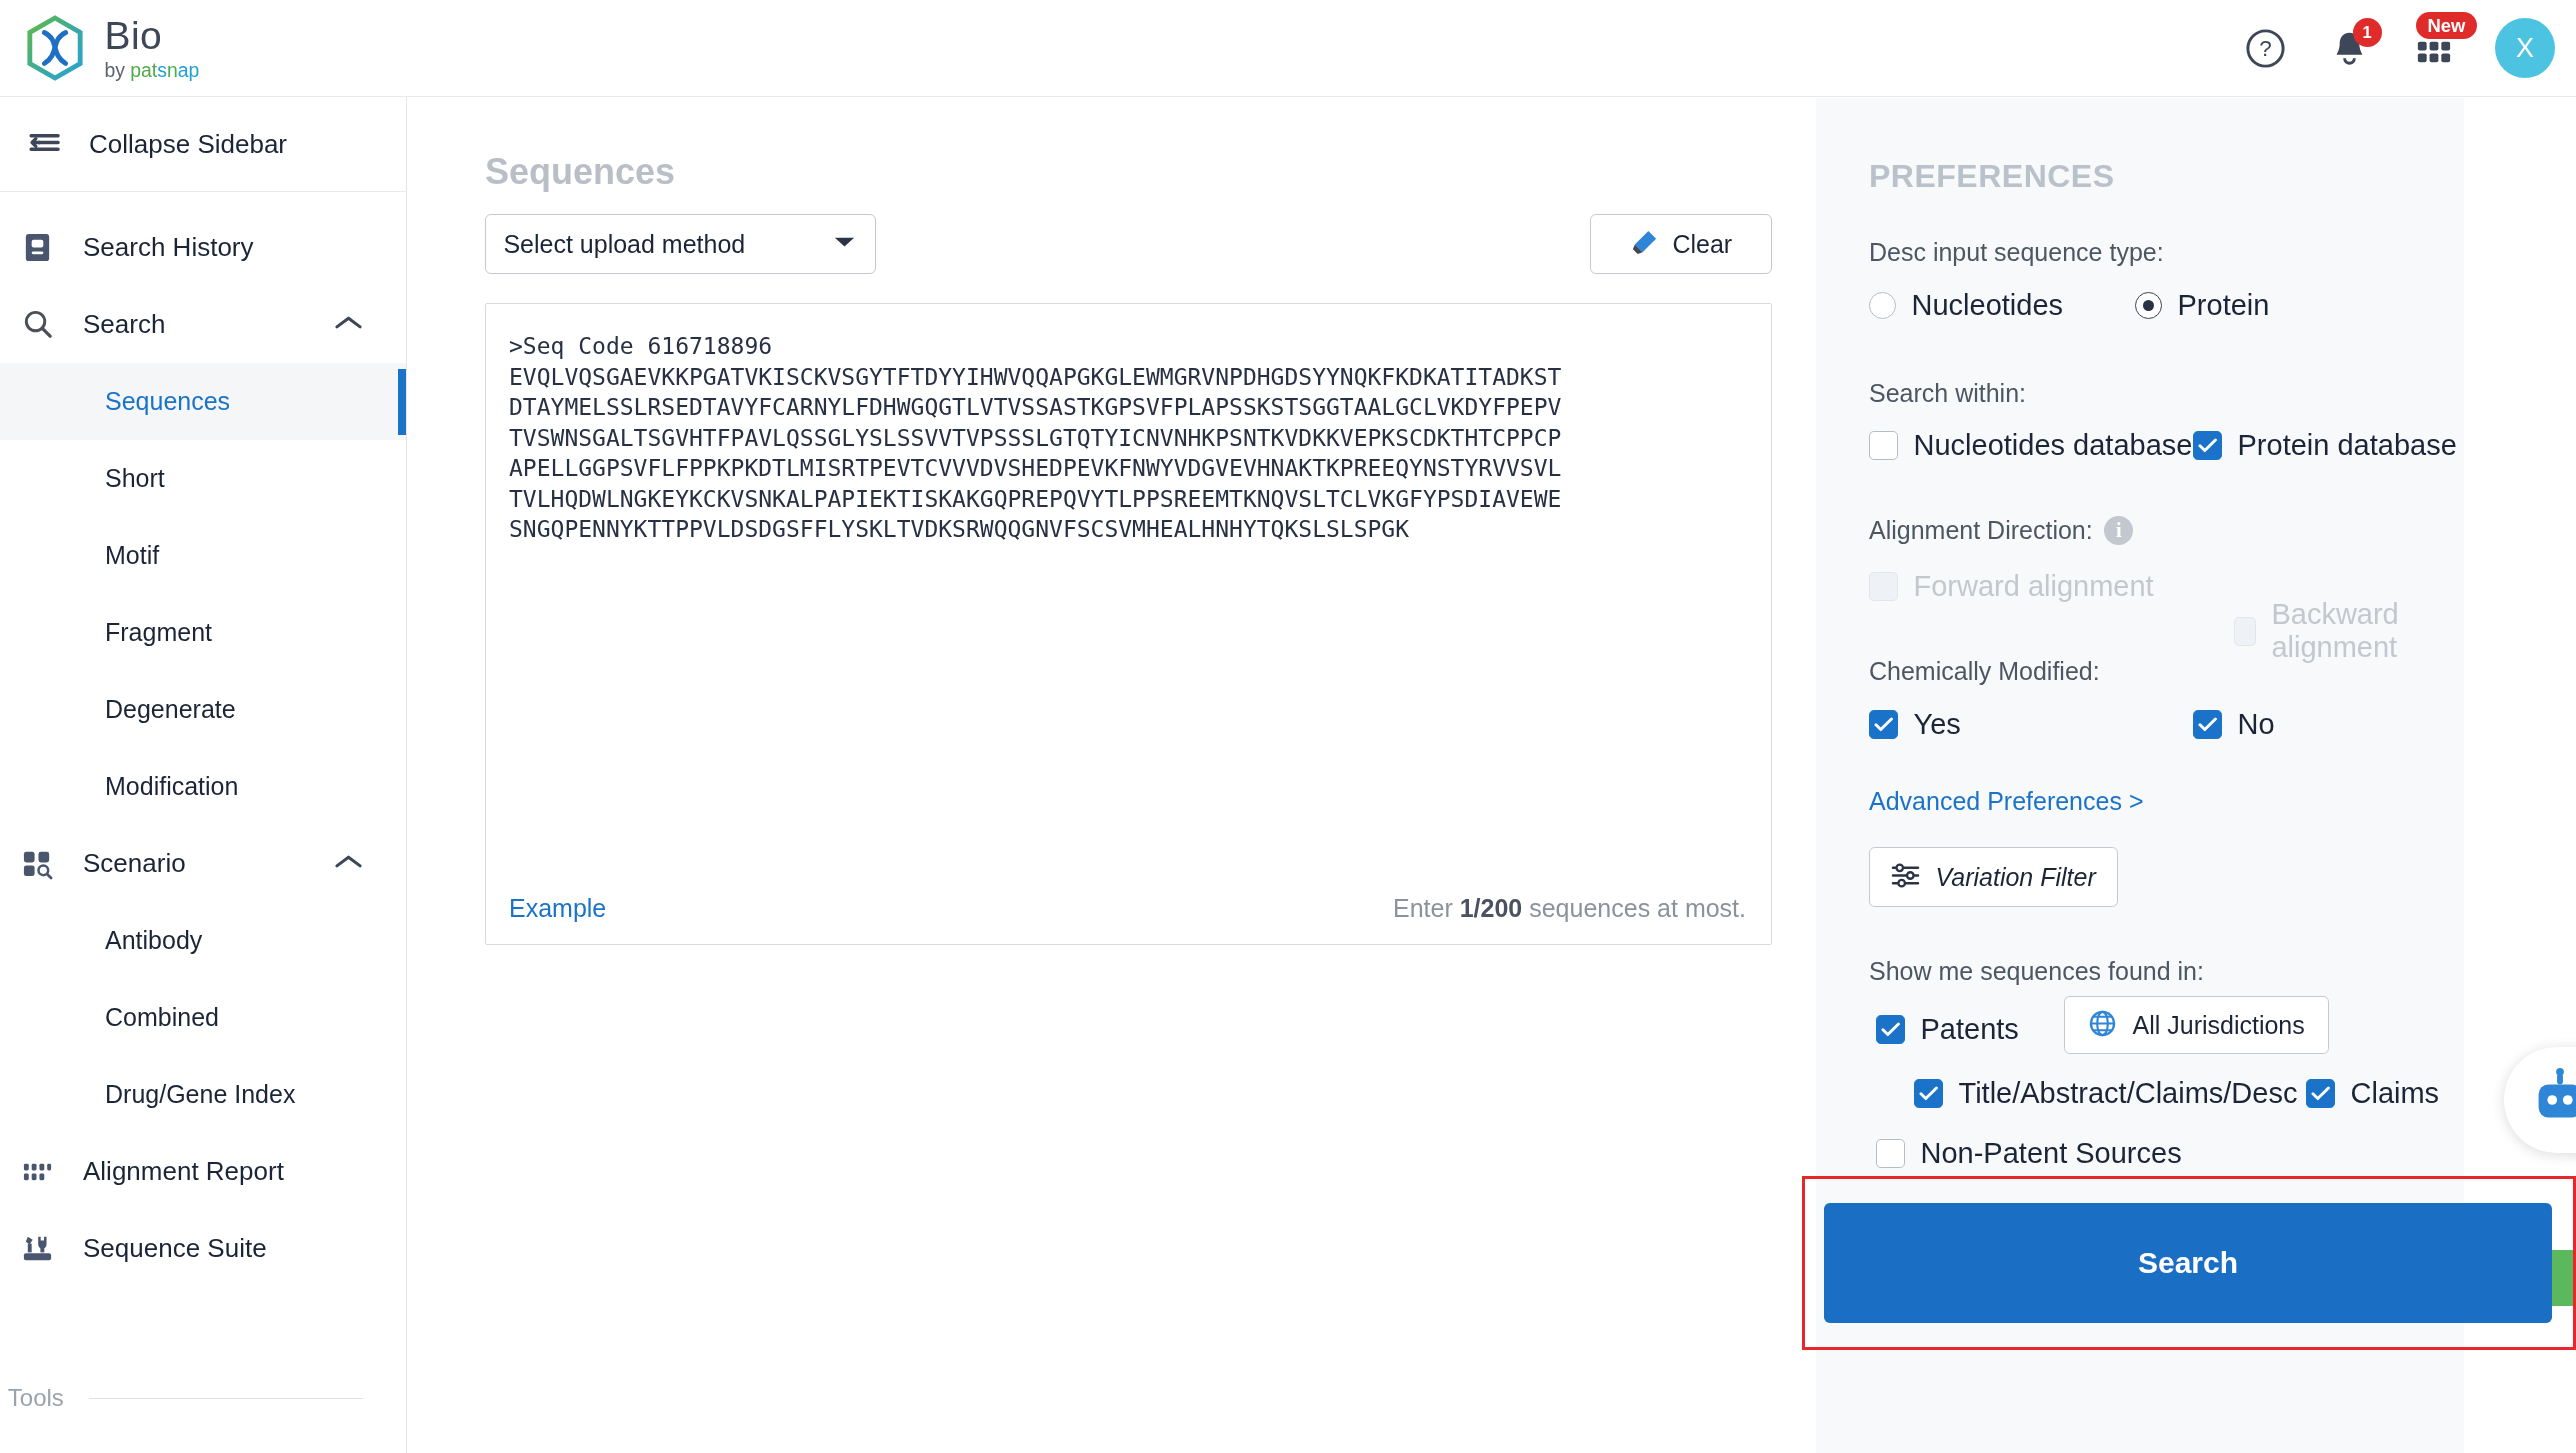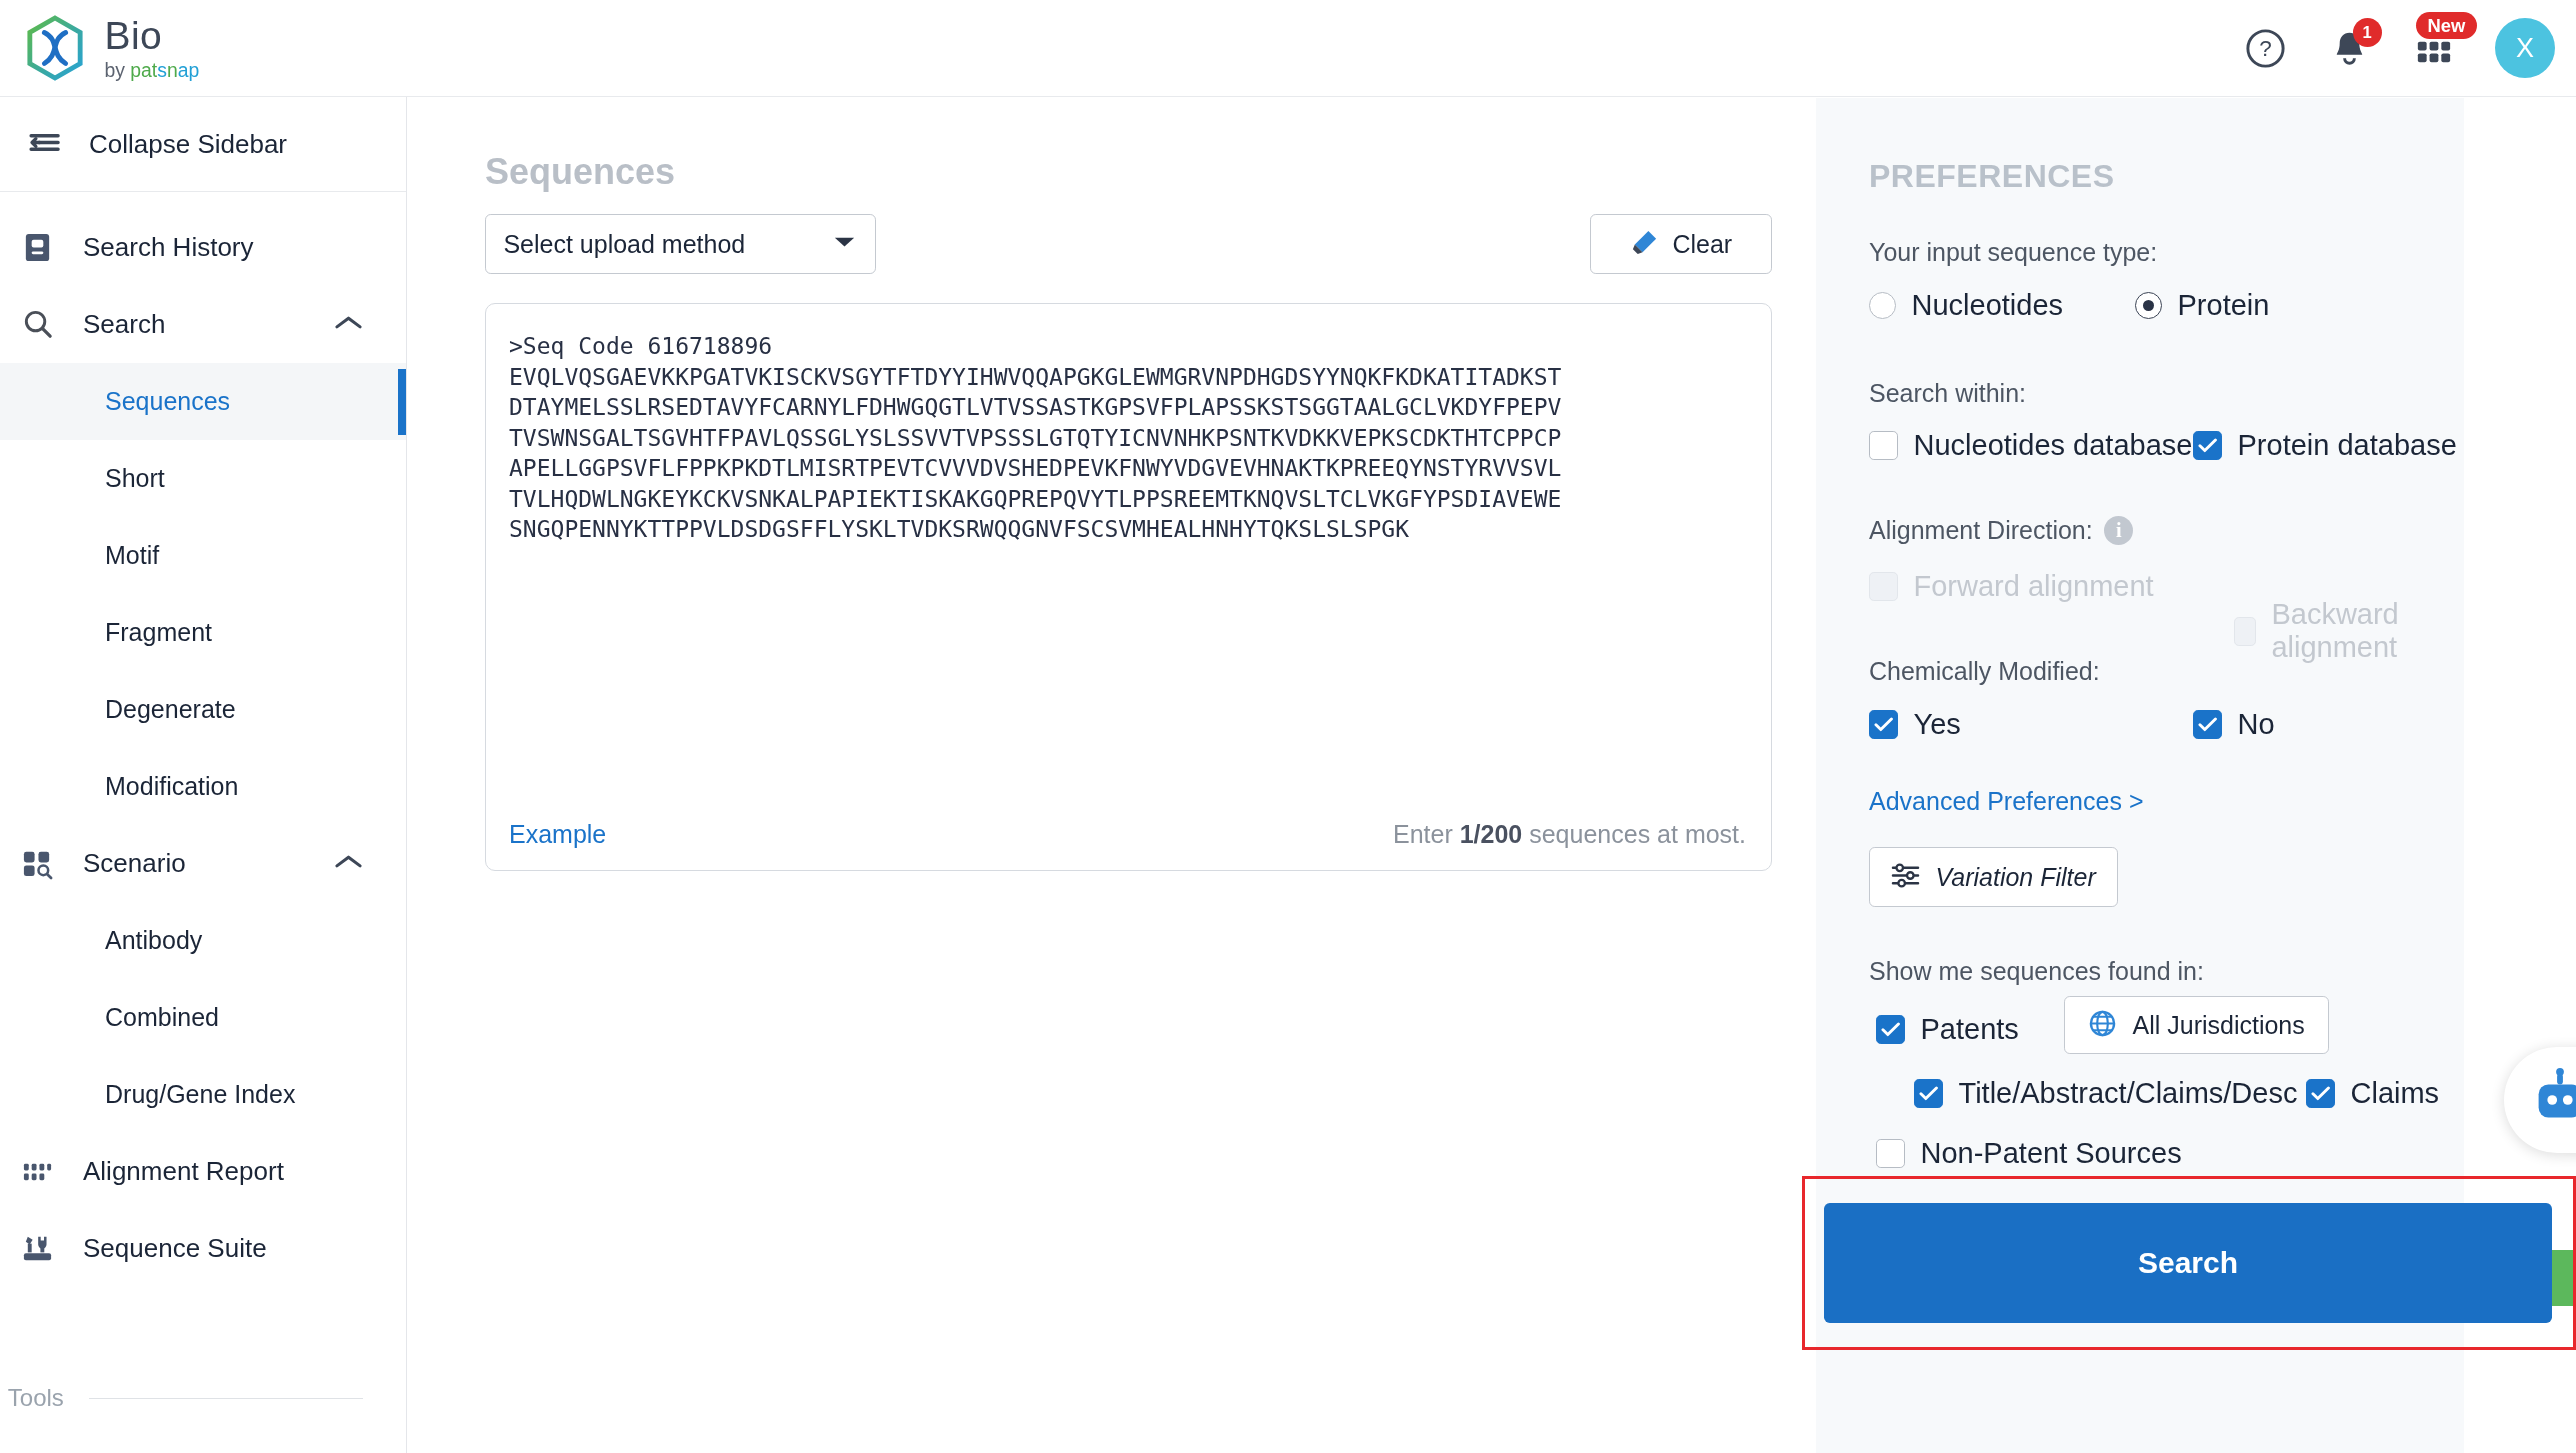--- a/index.html
+++ b/index.html
@@ -103,22 +103,22 @@
   #upload-caret { margin-left:auto; }
   #clear-btn {
     position:absolute; right:0; top:0; height:60px; min-width:182px;
     border:1px solid #c4c9d0; border-radius:5.8px; background:#fff;
     display:flex; align-items:center; justify-content:center; gap:13.5px; cursor:pointer;
   }
   #clear-label { font-size:25px; color:#1b2537; }
 
   
   #seq-card {
-    position:absolute; left:77px; top:205px; width:1287px; height:568px;
-    border:1px solid #d6dae0; border-radius:10px; background:#fff;
+    position:absolute; left:77px; top:205px; width:1287px; height:642px;
+    border:1px solid #d6dae0; border-radius:2px; background:#fff;
   }
   #seq-text {
     position:absolute; left:23px; top:27px; right:19.4px;
     font-family:"DejaVu Sans Mono", monospace;
     font-size:23px; line-height:30.5px; color:#283044;
     white-space:pre; letter-spacing:0px;
   }
   #seq-footer {
     position:absolute; left:23px; right:25px; bottom:21px;
     display:flex; align-items:center;
@@ -409,21 +409,21 @@
 SNGQPENNYKTTPPVLDSDGSFFLYSKLTVDKSRWQQGNVFSCSVMHEALHNHYTQKSLSLSPGK</div>
     <div id="seq-footer">
       <span id="example-link">Example</span>
       <span id="seq-count"><span>Enter </span><b>1/200</b><span> sequences at most.</span></span>
     </div>
   </div>
 
   <div id="prefs">
     <div id="prefs-title">PREFERENCES</div>
 
-    <div style="position:absolute; left:53px; top:140px;" class="pref-label">Your input sequence type:</div>
+    <div style="position:absolute; left:53px; top:140px;" class="pref-label">Desc input sequence type:</div>
     <div style="position:absolute; left:53px; top:191px;" class="opt">
       <span class="radio"></span>
       <span class="opt-text">Nucleotides</span>
     </div>
     <div style="position:absolute; left:319px; top:191px;" class="opt">
       <span class="radio sel"></span>
       <span class="opt-text">Protein</span>
     </div>
 
     <div style="position:absolute; left:53px; top:281px;" class="pref-label">Search within:</div>

